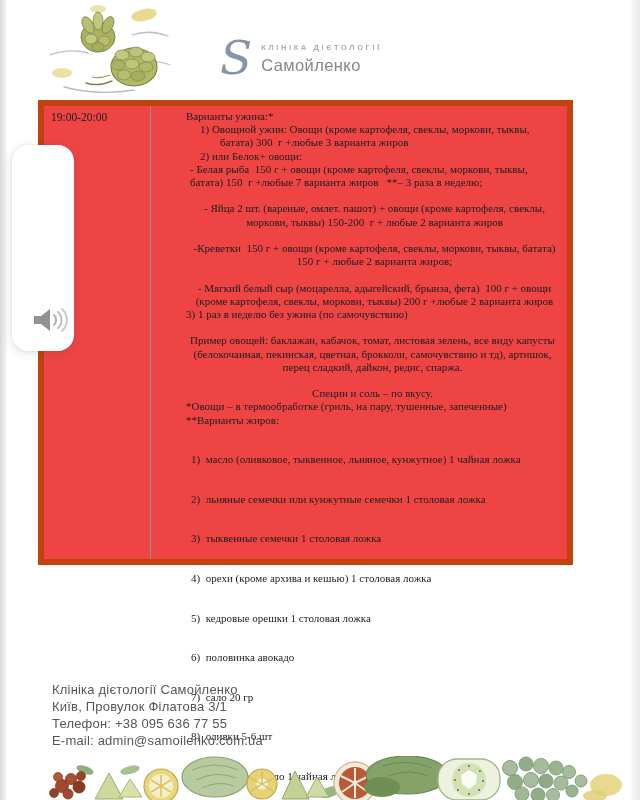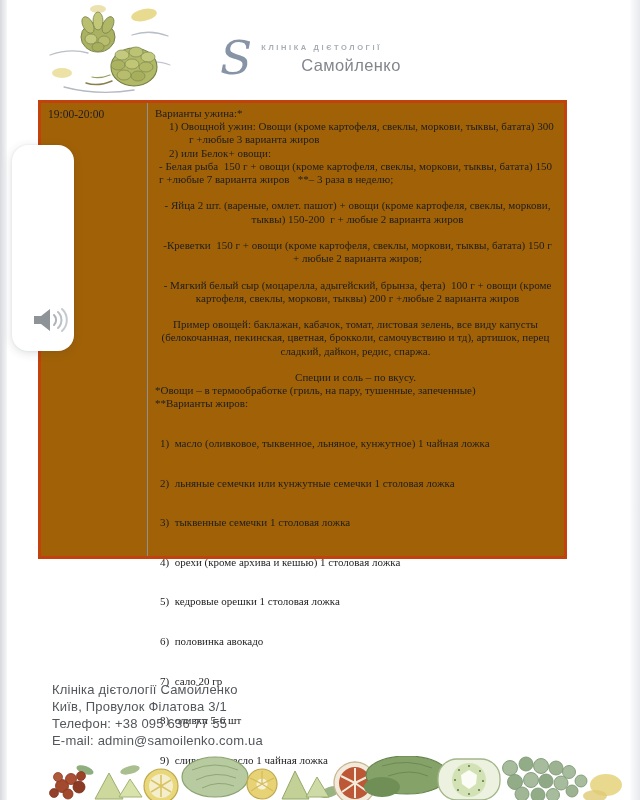--- a/index.html
+++ b/index.html
@@ -16,31 +16,31 @@
 
   
   .artichoke{position:absolute;left:46px;top:3px;}
   .brand{position:absolute;left:220px;top:36px;display:flex;align-items:flex-start;}
   .brand-s{
     font-family:"DejaVu Serif", serif;font-style:italic;font-weight:normal;
     font-size:47px;line-height:44px;color:#8794a6;
   }
   .brand-text{margin-left:9px;padding-top:7px;font-family:"Liberation Sans", sans-serif;}
   .brand-line1{font-size:7.5px;letter-spacing:2.6px;color:#a8adb5;font-weight:bold;}
-  .brand-line2{font-size:16.5px;color:#82878e;letter-spacing:0.4px;margin-top:4px;margin-left:40px;}
+  .brand-line2{font-size:16.5px;color:#82878e;letter-spacing:0.4px;margin-top:4px;}
 
   
   .schedule-table{
     position:absolute;left:38px;top:100px;width:523px;height:453px;
-    border:3px solid #c2410c;box-sizing:content-box;display:flex;
-    color:#1d1d1f;background:#a16207;
+    border:6px solid #c2410c;box-sizing:content-box;display:flex;
+    color:#1d1d1f;background:#ef4444;
   }
   .time-cell{width:95px;border-right:1px solid #8f9092;padding:5px 4px 0 7px;
     font-size:11.5px;}
-  .content-cell{flex:1;padding:4px 8px 0 7px;font-size:11px;line-height:13.2px;}
+  .content-cell{flex:1;padding:4px 8px 0 7px;font-size:11px;line-height:13.2px;margin-left:28px;}
   .content-cell p{margin:0;white-space:pre-wrap;}
   .content-cell p.gap{margin-top:13.2px;text-align:center;}
   .content-cell p.dash{padding-left:4px;}
   .content-cell p.hang{padding-left:34px;text-indent:-20px;}
   .fats-list{padding-left:5px;white-space:pre-wrap;}
   .fats-list div{white-space:pre-wrap;}
   b{font-weight:normal;}
 
   
   .audio-panel{
@@ -116,20 +116,21 @@
       <span>19:00-20:00</span>
     </div>
     <div class="content-cell">
       <p>Варианты ужина:*</p>
       <p class="hang"><span>1) </span><b>Овощной ужин:</b><span> Овощи (кроме картофеля, свеклы, моркови, тыквы, батата) 300  г +любые 3 варианта жиров</span></p>
       <p class="hang"><span>2) </span><b>или Белок+ овощи:</b></p>
       <p class="dash">- Белая рыба  150 г + овощи (кроме картофеля, свеклы, моркови, тыквы, батата) 150  г +любые 7 варианта жиров   **– 3 раза в неделю;</p>
       <p class="dash gap">- Яйца 2 шт. (вареные, омлет. пашот) + овощи (кроме картофеля, свеклы, моркови, тыквы) 150-200  г + любые 2 варианта жиров</p>
       <p class="dash gap">-Креветки  150 г + овощи (кроме картофеля, свеклы, моркови, тыквы, батата) 150 г + любые 2 варианта жиров;</p>
       <p class="dash gap">- Мягкий белый сыр (моцарелла, адыгейский, брынза, фета)  100 г + овощи (кроме картофеля, свеклы, моркови, тыквы) 200 г +любые 2 варианта жиров</p>
+      <p><b>3) 1 раз в неделю без ужина (по самочувствию)</b></p>
       <p class="gap"><b>Пример овощей</b><span>: баклажан, кабачок, томат, листовая зелень, все виду капусты (белокочанная, пекинская, цветная, брокколи, самочувствию и тд), артишок, перец сладкий, дайкон, редис, спаржа.</span></p>
       <p class="gap">Специи и соль – по вкусу.</p>
       <p>*Овощи – в термообработке (гриль, на пару, тушенные, запеченные)</p>
       <p>**Варианты жиров:</p>
       <div class="fats-list">
         <div>1)  масло (оливковое, тыквенное, льняное, кунжутное) 1 чайная ложка</div>
         <div>2)  льняные семечки или кунжутные семечки 1 столовая ложка</div>
         <div>3)  тыквенные семечки 1 столовая ложка</div>
         <div>4)  орехи (кроме архива и кешью) 1 столовая ложка</div>
         <div>5)  кедровые орешки 1 столовая ложка</div>

